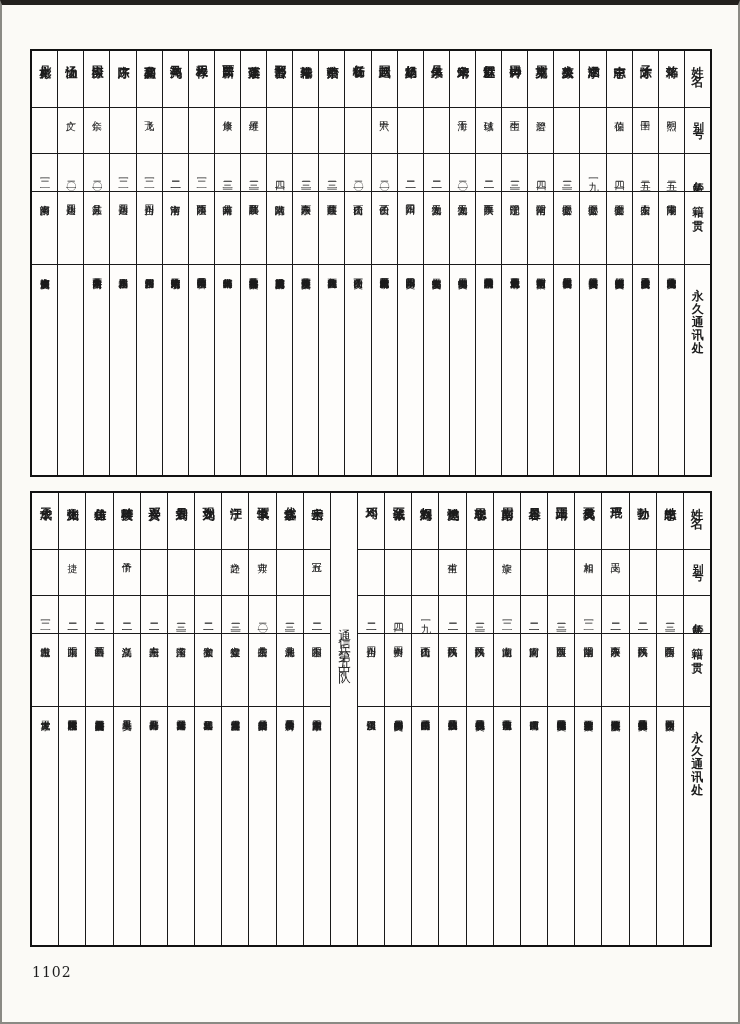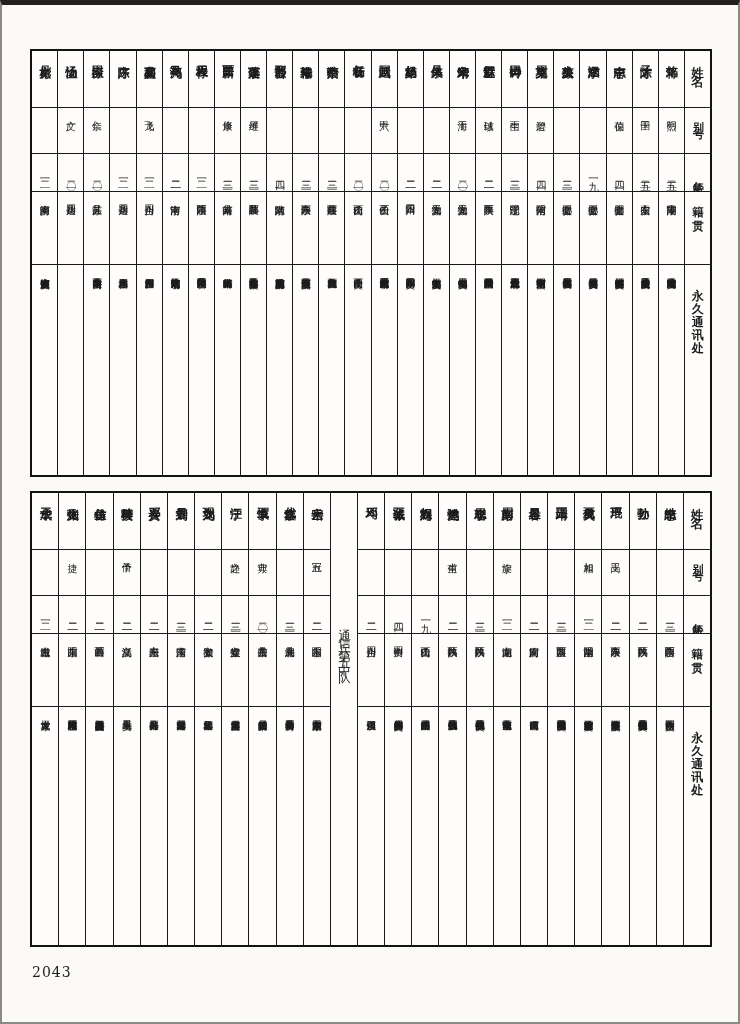--- a/index.html
+++ b/index.html
@@ -440,14 +440,14 @@
     <div class="cell r-name">于成华</div>
     <div class="cell r-alias"></div>
     <div class="cell r-age">二一</div>
     <div class="cell r-native">山东青城</div>
     <div class="cell r-addr">青城大于家庄</div>
   </div>
     </div>
 
   </div>
 
-  <div class="page-number">2043</div>
+  <div class="page-number">1102</div>
 </div>
 
 </body></html>

